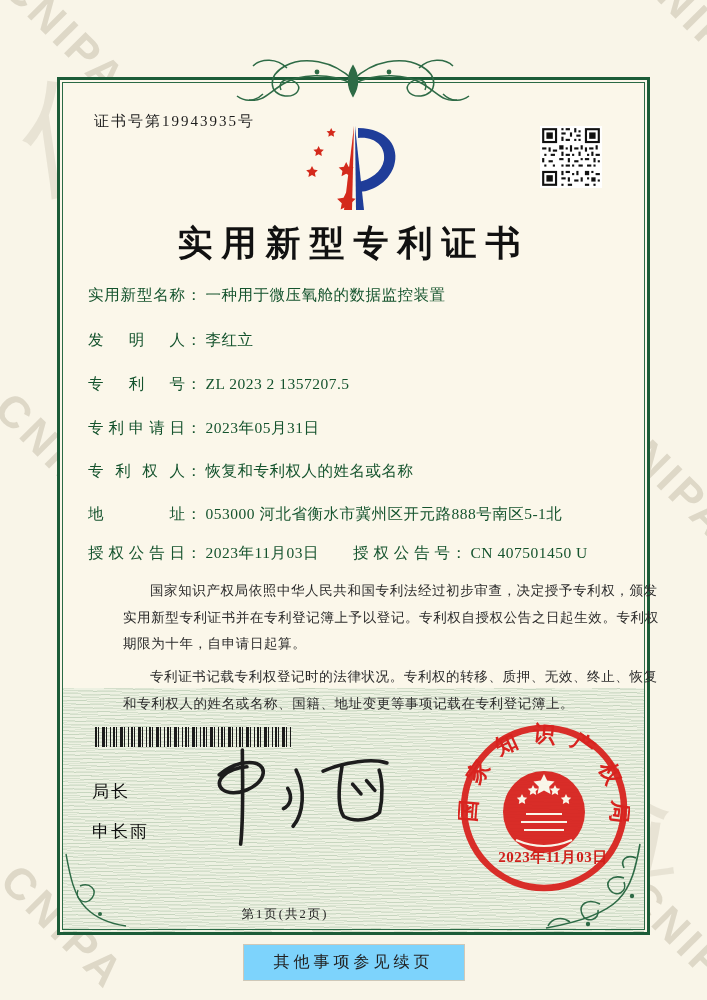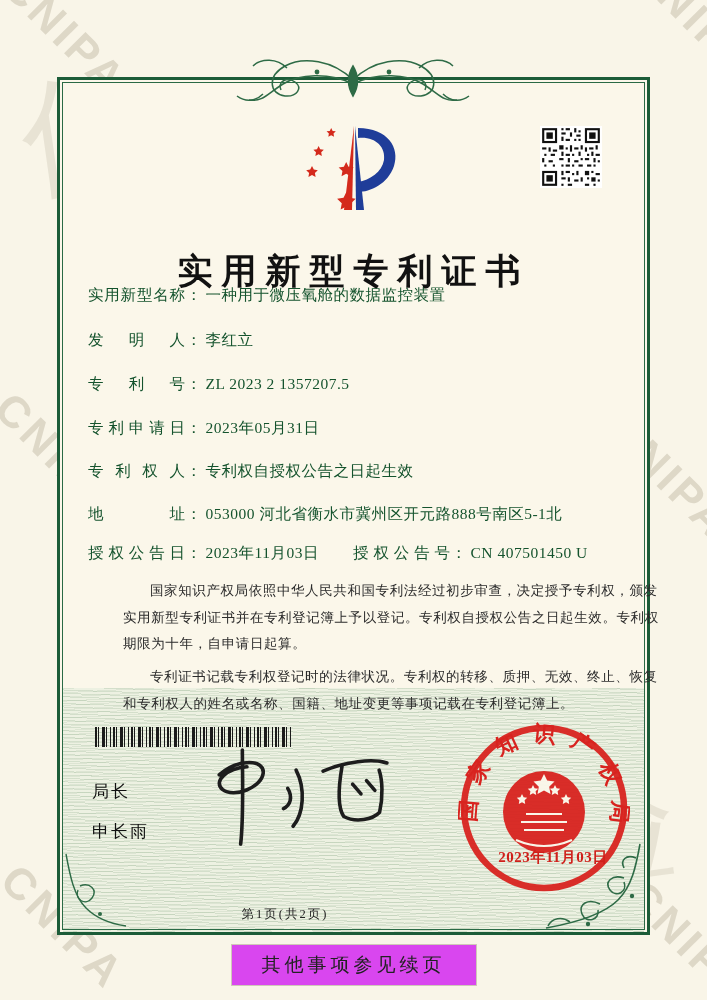--- a/index.html
+++ b/index.html
@@ -24,21 +24,21 @@
         background-image:
           repeating-linear-gradient(2deg, rgba(110,150,110,.20) 0 1px, transparent 1px 3.4px),
           repeating-linear-gradient(-3deg, rgba(110,150,110,.13) 0 1px, transparent 1px 4.2px);}
 
   
   .certno{position:absolute;left:94px;top:112px;font-size:15px;letter-spacing:2px;color:#1d1d1d;}
   .logo{position:absolute;left:296px;top:118px;}
   .qr{position:absolute;left:540px;top:126px;}
 
   .title{position:absolute;left:0;top:220px;width:707px;text-align:center;
-         font-size:35px;font-weight:bold;letter-spacing:9px;color:#111;margin-top:28px;}
+         font-size:35px;font-weight:bold;letter-spacing:9px;color:#111;}
 
   
   .frow{position:absolute;left:88px;width:545px;font-size:15.5px;color:#14532d;white-space:nowrap;}
   .flabel{display:inline-block;width:97px;text-align:justify;text-align-last:justify;vertical-align:bottom;}
   .fcolon{display:inline-block;margin:0 4px 0 1px;}
   .fvalue{letter-spacing:.5px;}
   .fgroup2{position:absolute;left:265px;top:0;white-space:nowrap;}
   .fgroup2 .flabel{width:97px;}
 
   
@@ -60,22 +60,22 @@
   .sig{position:absolute;left:192px;top:742px;transform:rotate(-2deg);}
 
   .seal{position:absolute;left:458px;top:722px;}
   .sealdate{position:absolute;left:473px;top:848px;width:160px;text-align:center;
             font-size:15px;font-weight:bold;color:#cf1f1a;letter-spacing:.5px;}
 
   
   .pageinfo{position:absolute;left:0;top:906px;width:570px;text-align:center;
             font-size:12.5px;color:#222;letter-spacing:2px;}
   .contnote{position:absolute;left:50%;top:944px;transform:translateX(-50%);
-            border:1px solid #cfc8b8;background:#d946ef;padding:7px 30px;
-            font-size:19px;color:#222;letter-spacing:4px;white-space:nowrap;}
+            border:1px solid #cfc8b8;background:#7dd3fc;padding:7px 30px;
+            font-size:16px;color:#222;letter-spacing:4px;white-space:nowrap;}
 
   .orn{position:absolute;pointer-events:none;}
 </style>
 </head>
 <body>
 
 <div class="page">
 
   <span class="wm" style="left:-12px;top:8px">CNIPA</span>
   <span class="wm" style="left:618px;top:-8px">CNIPA</span>
@@ -125,20 +125,21 @@
   </svg>
 
   <svg class="orn" style="left:60px;top:852px" width="70" height="78" viewBox="0 0 70 78">
     <g stroke="#2e6b46" fill="none" stroke-width="1.4">
       <path d="M6,2 C10,24 14,44 26,56 C38,68 52,72 66,74"></path>
       <path d="M20,34 C30,30 38,38 32,46 C26,54 14,48 18,38"></path>
       <circle cx="40" cy="62" r="2" fill="#2e6b46" stroke="none"></circle>
     </g>
   </svg>
 
+  <div class="certno">证书号第19943935号</div>
 
   <svg class="logo" width="112" height="100" viewBox="0 0 112 100">
 
     <path d="M62,10 C92,10 104,30 98,48 C92,66 74,74 62,74 L62,64 C74,62 86,54 88,42 C90,28 78,18 62,20 Z" fill="#1f3d99"></path>
 
     <polygon points="58,8 48,92 56,92" fill="#d42a1c"></polygon>
     <polygon points="59,8 60,92 68,92" fill="#1f3d99"></polygon>
 
     <g fill="#d42a1c">
       <path d="M34,20 l1.8,3.6 4,.6 -2.9,2.8 .7,4 -3.6-1.9 -3.6,1.9 .7-4 -2.9-2.8 4-.6 Z" transform="translate(8,-6) scale(.8)"></path>
@@ -238,21 +239,21 @@
   <div class="frow" style="top:330px">
     <span class="flabel">发明人</span><span class="fcolon">：</span><span class="fvalue">李红立</span>
   </div>
   <div class="frow" style="top:374px">
     <span class="flabel">专利号</span><span class="fcolon">：</span><span class="fvalue">ZL 2023 2 1357207.5</span>
   </div>
   <div class="frow" style="top:418px">
     <span class="flabel">专利申请日</span><span class="fcolon">：</span><span class="fvalue">2023年05月31日</span>
   </div>
   <div class="frow" style="top:461px">
-    <span class="flabel">专利权人</span><span class="fcolon">：</span><span class="fvalue">专利权自授权公告之日起生效</span>
+    <span class="flabel">专利权人</span><span class="fcolon">：</span><span class="fvalue">恢复和专利权人的姓名或名称</span>
   </div>
   <div class="frow" style="top:504px">
     <span class="flabel">地址</span><span class="fcolon">：</span><span class="fvalue">053000 河北省衡水市冀州区开元路888号南区5-1北</span>
   </div>
   <div class="frow" style="top:543px;position:absolute">
     <span class="flabel">授权公告日</span><span class="fcolon">：</span><span class="fvalue">2023年11月03日</span>
     <span class="fgroup2">
       <span class="flabel">授权公告号</span><span class="fcolon">：</span><span class="fvalue">CN 407501450 U</span>
     </span>
   </div>

